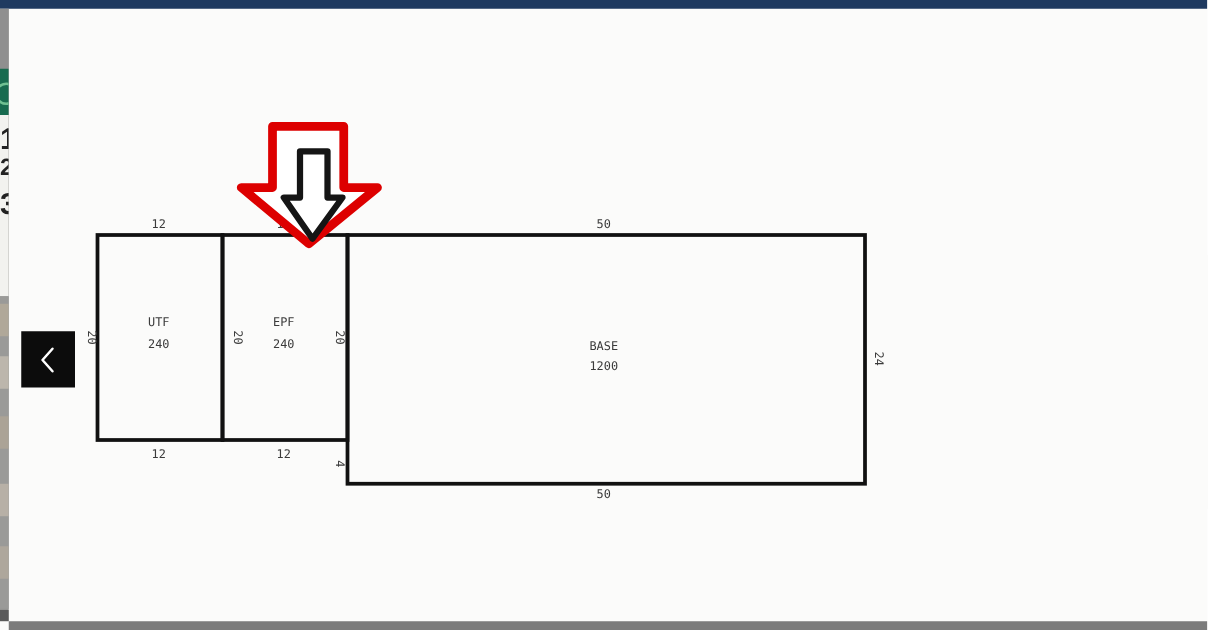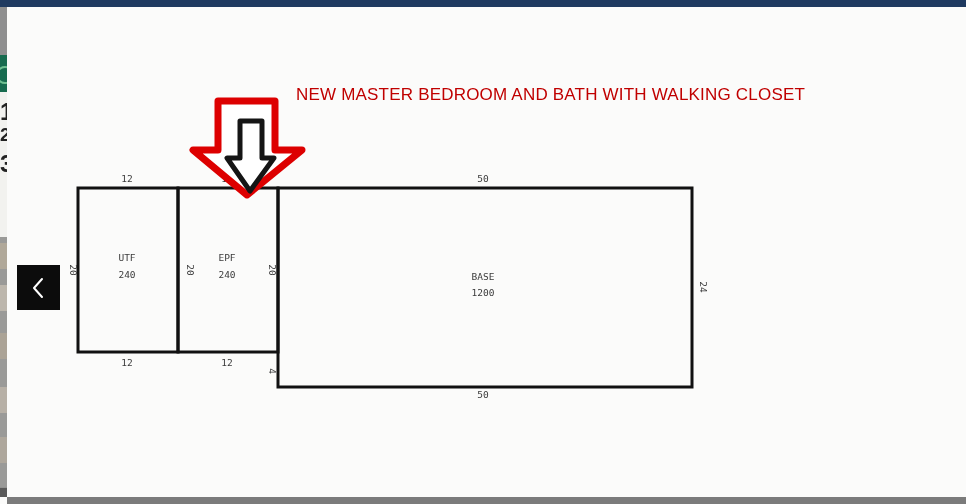--- a/index.html
+++ b/index.html
@@ -74,21 +74,20 @@
     </div>
     <div class="sliver-bottom"></div>
   </div>
 
   <button class="back-button">
     <svg width="22" height="26" viewBox="0 0 22 26">
       <polyline points="14,4 6,13 14,22" fill="none" stroke="#ffffff" stroke-width="2" stroke-linecap="round" stroke-linejoin="round"></polyline>
     </svg>
   </button>
 
-  <div class="annotation-title">NEW MASTER BEDROOM AND BATH WITH WALKING CLOSET</div>
 
   <svg class="sketch-svg" width="966" height="504" viewBox="0 0 966 504">
 
     <g fill="none" stroke="#111111" stroke-width="3">
       <rect x="78" y="188" width="100" height="164"></rect>
       <rect x="178" y="188" width="100" height="164"></rect>
       <rect x="278" y="188" width="414" height="199"></rect>
     </g>
 
     <text class="dim-label" x="127" y="182" text-anchor="middle">12</text>

